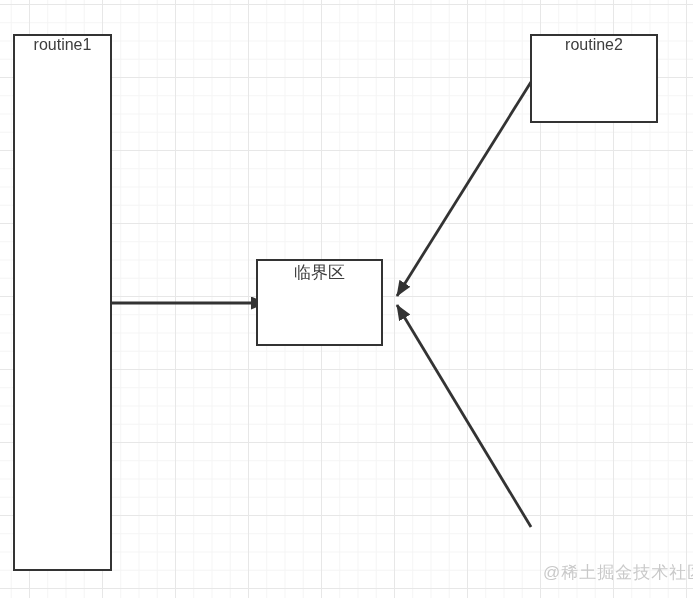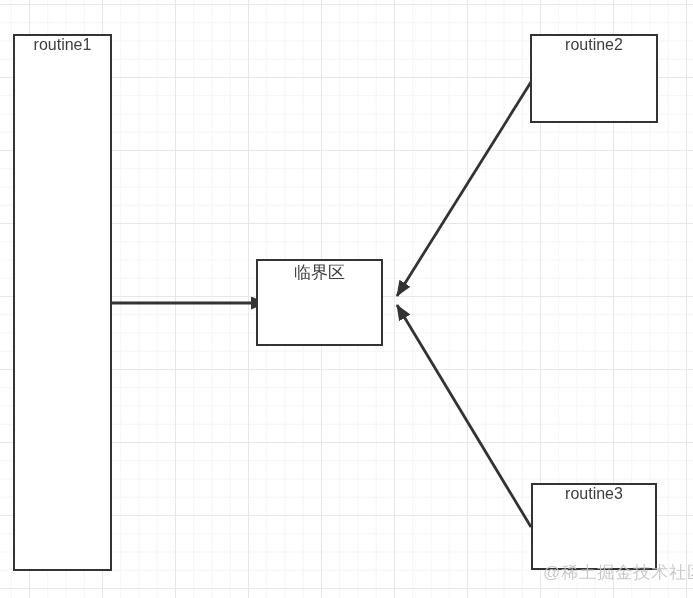--- a/index.html
+++ b/index.html
@@ -82,19 +82,16 @@
   </div>
 
   <div class="node node-critical">
     <span>临界区</span>
   </div>
 
   <div class="node node-routine2">
     <span>routine2</span>
   </div>
 
-  <div class="node node-routine3">
-    <span>routine3</span>
-  </div>
 
   <div class="watermark">@稀土掘金技术社区</div>
 
 </div>
 
 </body></html>

